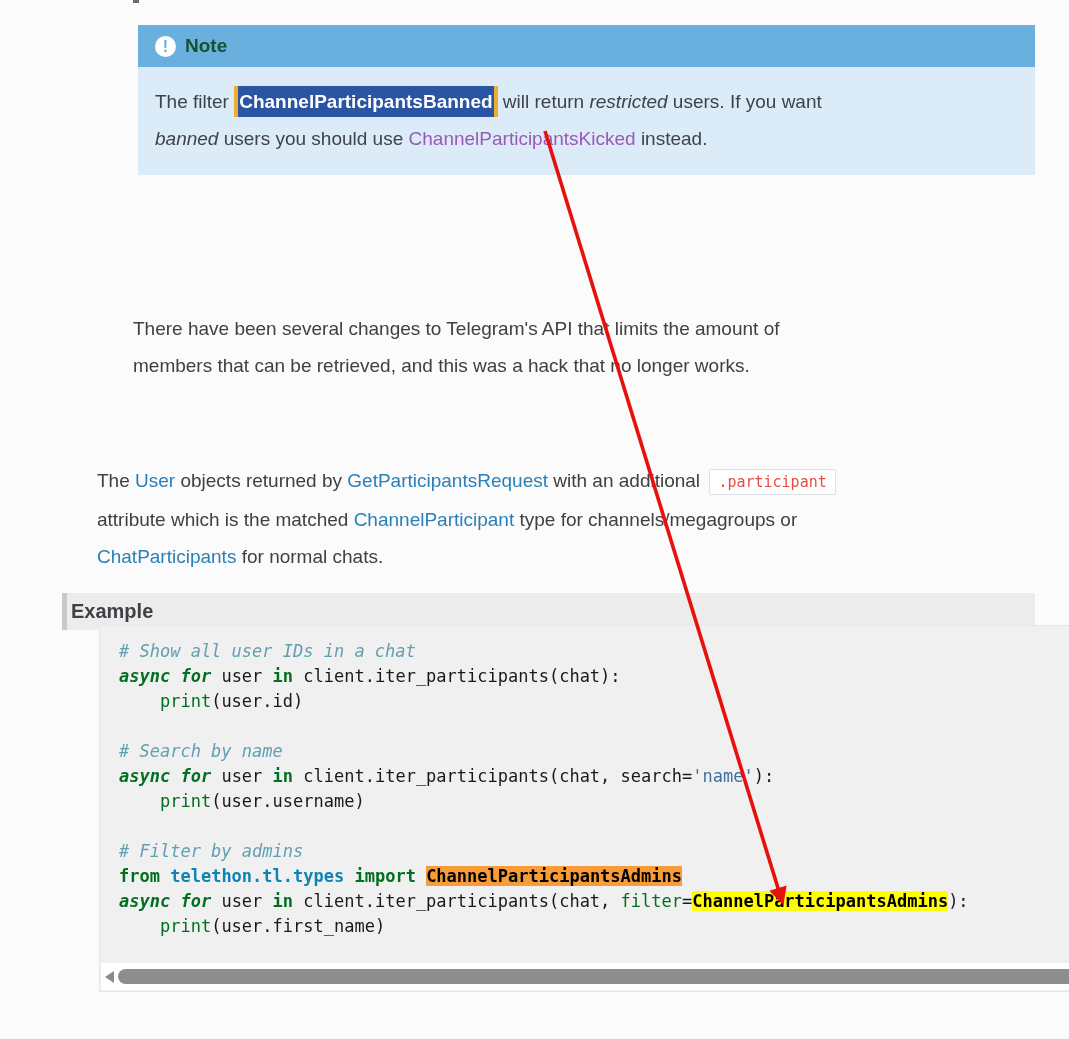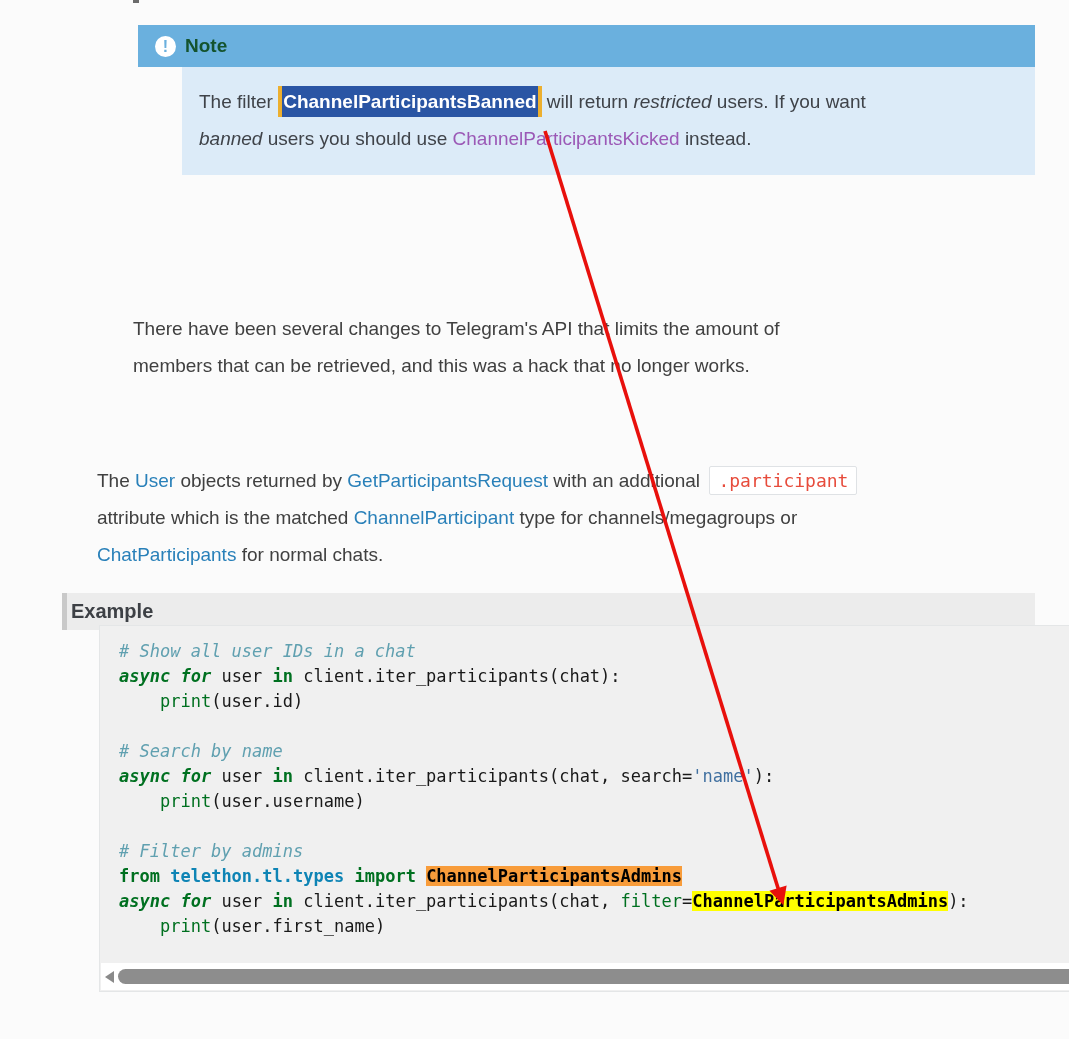--- a/index.html
+++ b/index.html
@@ -24,21 +24,21 @@
     padding-left:17px;
   }
   .note-icon {
     width:21px; height:21px; border-radius:50%; background:#ffffff; color:#6ab0de;
     font-weight:bold; font-size:16px; line-height:21px; text-align:center;
     display:inline-block; margin-right:9px;
   }
   .note-title { color:#14532d; font-weight:bold; font-size:19px; }
   .note-body {
     background:#dcebf8; padding:16px 16px 18px 17px;
-    font-size:19px; line-height:37px; color:#3f4349;margin-left:44px;
+    font-size:19px; line-height:37px; color:#3f4349;
   }
 
   .em { font-style: italic; }
   .selected {
     background:#2a55a4; color:#ffffff; font-weight:bold;
     border-left:4px solid #ecaf2f; border-right:4px solid #ecaf2f;
     padding:5px 1px;
   }
   .link { color:#2980b9; cursor:pointer; }
   .link-visited { color:#9b59b6; cursor:pointer; }
@@ -58,21 +58,21 @@
   }
   .yields-bar { top:421px; }
   .example-bar { top:593px; }
 
   .chip {
     font-family:"DejaVu Sans Mono", monospace; font-size:14px; font-weight:normal;
     background:#ffffff; border:1px solid #dfe2e5; border-radius:2px;
     padding:2px 8px; margin:0 7px; color:#404040; white-space:nowrap;
   }
   .chip-red {
-    font-family:"DejaVu Sans Mono", monospace; font-size:18px;
+    font-family:"DejaVu Sans Mono", monospace; font-size:15px;
     background:#ffffff; border:1px solid #dfe2e5; border-radius:2px;
     padding:3px 8px; margin:0 4px; color:#e74c3c; white-space:nowrap;
   }
 
   
   .para { position:absolute; font-size:19px; line-height:37px; color:#404040; margin:0; }
   .p1 { left:133px; top:256px; }
   .p2 { left:133px; top:310px; }
   .yields-para { left:97px; top:462px; width:940px; }
 

